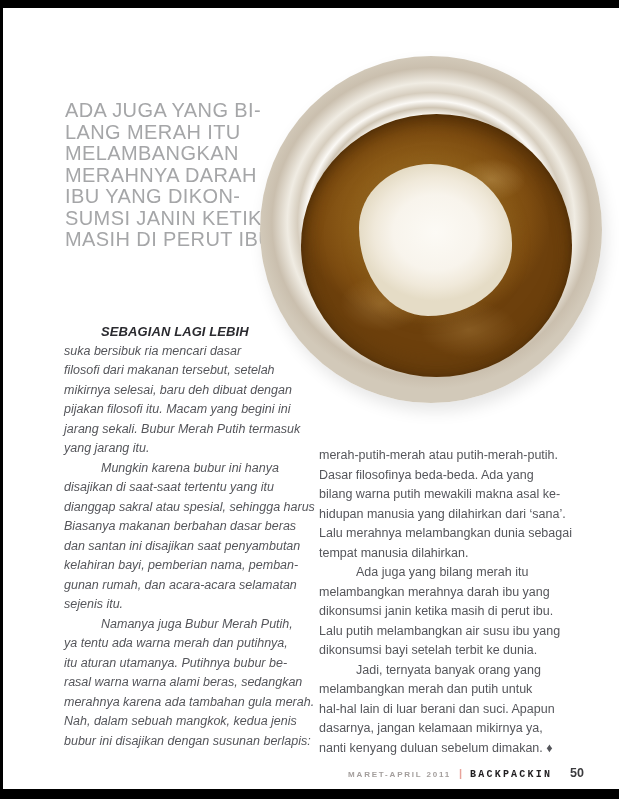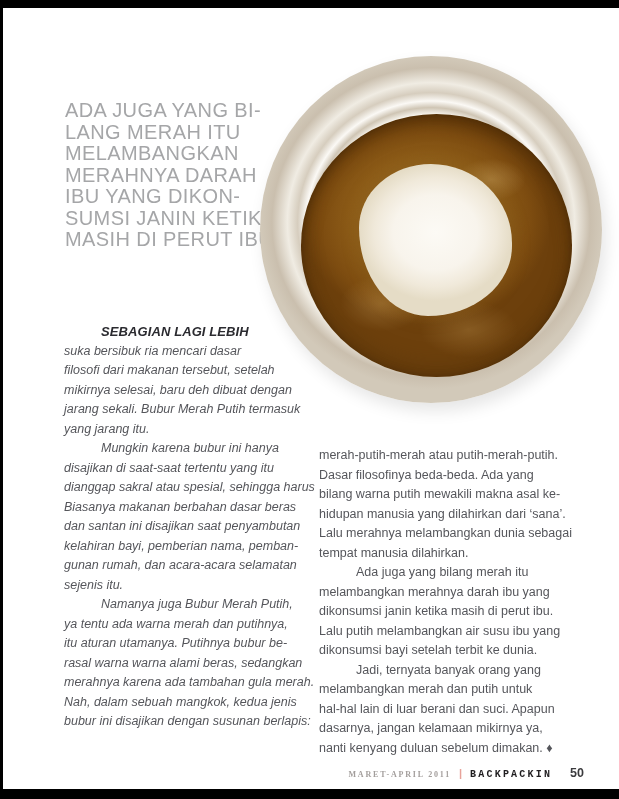--- a/index.html
+++ b/index.html
@@ -93,21 +93,20 @@
     right: 37px; top: 758px;
     display: flex;
     align-items: baseline;
     gap: 8px;
   }
   .footer .issue {
     color: #a39e9c;
     font-size: 8px;
     letter-spacing: 1.8px;
     font-weight: 700;
-    font-family: Liberation Serif, serif;
   }
   .footer .sep {
     color: #e7a29a;
     font-size: 11px;
     font-weight: 700;
   }
   .footer .magazine {
     color: #1f1d1f;
     font-size: 10px;
     font-weight: 700;
@@ -140,20 +139,21 @@
     <div class="porridge">
       <div class="white-blob"></div>
     </div>
   </div>
 
   <div class="column col-left">
       <div class="line heading">SEBAGIAN LAGI LEBIH</div>
       <div class="line">suka bersibuk ria mencari dasar</div>
       <div class="line">filosofi dari makanan tersebut, setelah</div>
       <div class="line">mikirnya selesai, baru deh dibuat dengan</div>
+      <div class="line">pijakan filosofi itu. Macam yang begini ini</div>
       <div class="line">jarang sekali. Bubur Merah Putih termasuk</div>
       <div class="line">yang jarang itu.</div>
       <div class="line indent">Mungkin karena bubur ini hanya</div>
       <div class="line">disajikan di saat-saat tertentu yang itu</div>
       <div class="line">dianggap sakral atau spesial, sehingga harus</div>
       <div class="line">Biasanya makanan berbahan dasar beras</div>
       <div class="line">dan santan ini disajikan saat penyambutan</div>
       <div class="line">kelahiran bayi, pemberian nama, pemban-</div>
       <div class="line">gunan rumah, dan acara-acara selamatan</div>
       <div class="line">sejenis itu.</div>

